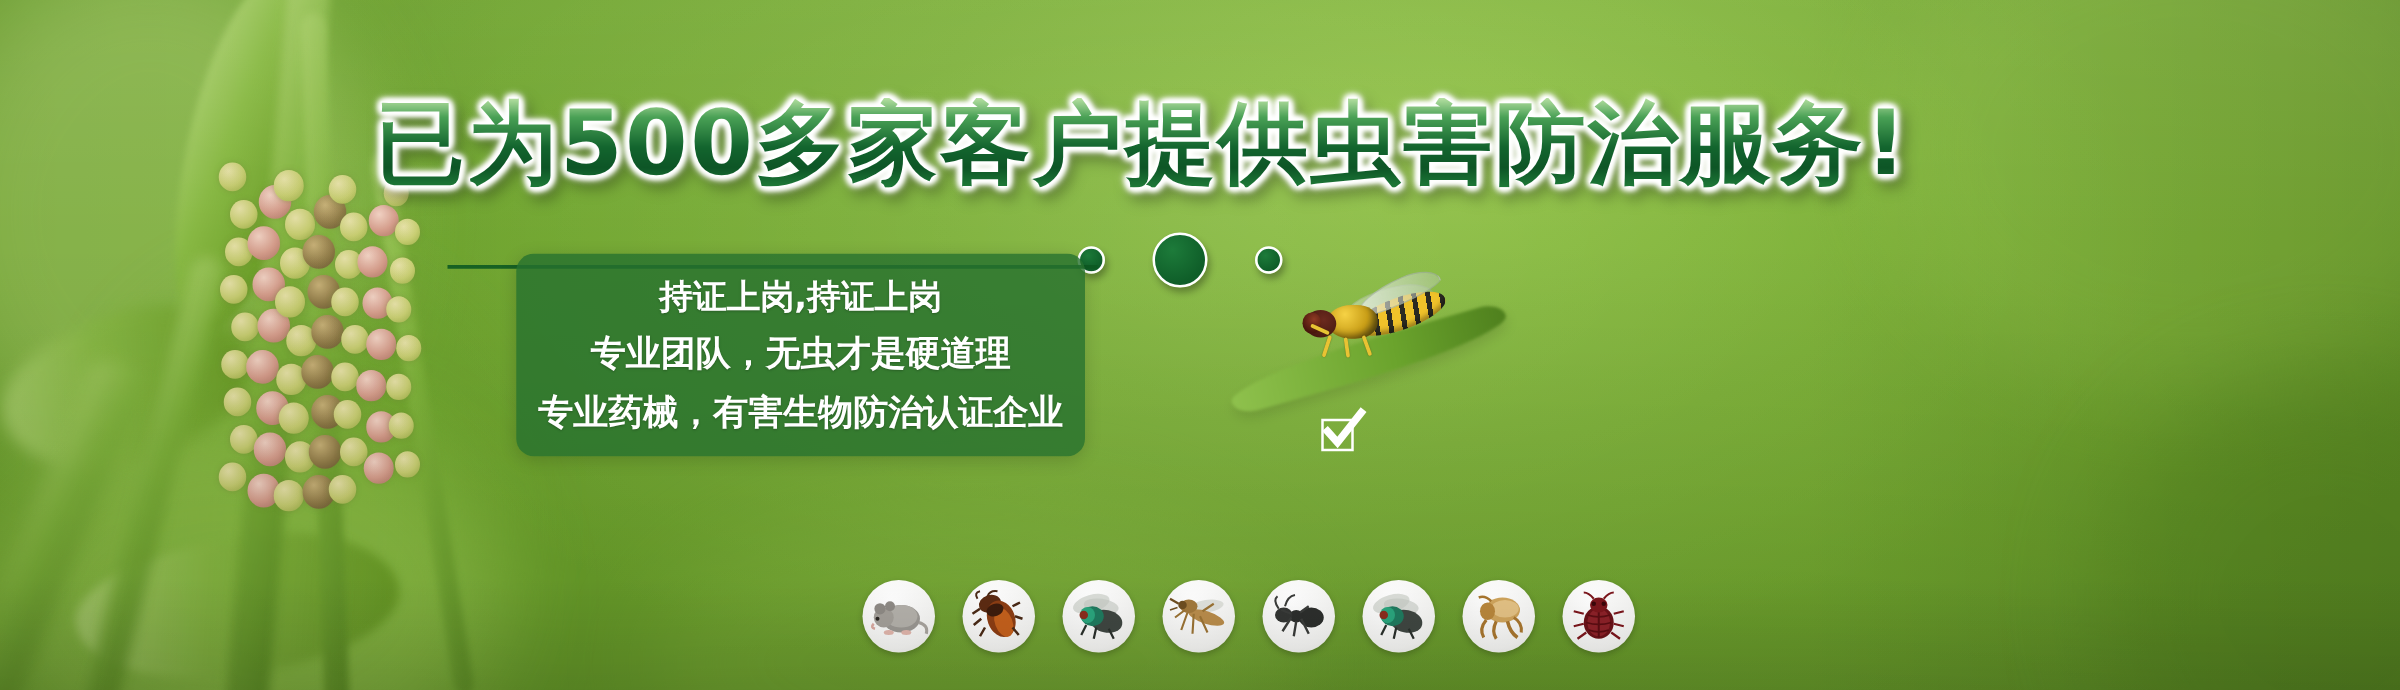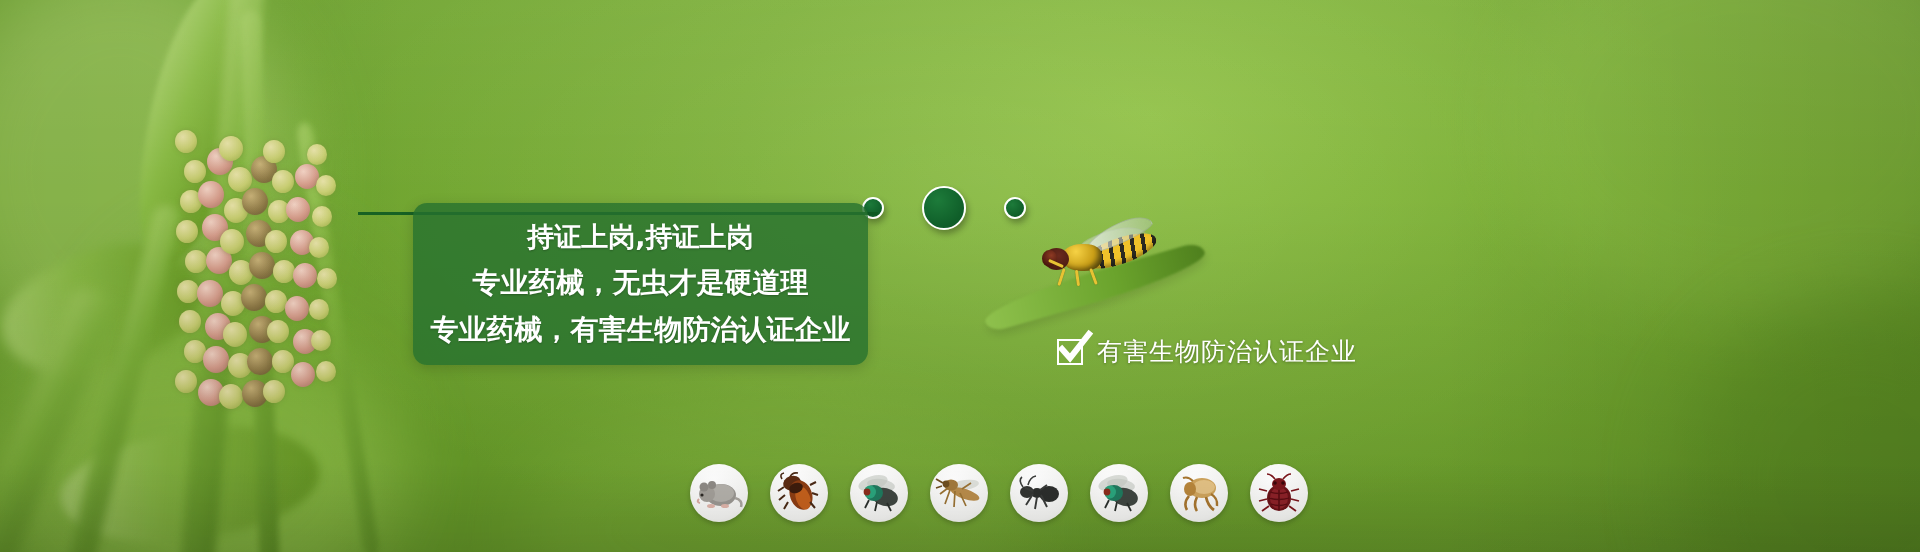--- a/index.html
+++ b/index.html
@@ -308,32 +308,33 @@
         <span class="bud " style="left: 158.606px; top: 107px; width: 20px; height: 21px;"></span>
         <span class="bud " style="left: 166.999px; top: 138px; width: 20px; height: 21px;"></span>
         <span class="bud " style="left: 158.732px; top: 169px; width: 20px; height: 21px;"></span>
         <span class="bud " style="left: 161.356px; top: 200px; width: 20px; height: 21px;"></span>
         <span class="bud " style="left: 166.127px; top: 231px; width: 20px; height: 21px;"></span>
       </div>
   </div>
 
   <div class="bg-vignette"></div>
 
+  <div class="headline">已为500多家客户提供虫害防治服务!</div>
 
   <div class="dots">
     <span class="dot small"></span>
     <span class="dot big"></span>
     <span class="dot small"></span>
   </div>
 
   <div class="rule"></div>
 
   <div class="panel">
     <div class="panel-line pl1">持证上岗,持证上岗</div>
-    <div class="panel-line pl2">专业药械，无虫才是硬道理</div>
+    <div class="panel-line pl2">专业团队，无虫才是硬道理</div>
     <div class="panel-line pl3">专业药械，有害生物防治认证企业</div>
   </div>
 
   <div class="fly-leaf"></div>
   <div class="fly">
     <div class="fly-wing w2"></div>
     <div class="fly-abdomen"></div>
     <div class="fly-wing"></div>
     <div class="fly-thorax"></div>
     <div class="fly-head"></div>
@@ -344,21 +345,20 @@
     <div class="fly-leg g4"></div>
   </div>
 
   <div class="checklist">
     <div class="check-row">
       <span class="check-box">
         <svg width="34" height="34" viewBox="0 0 34 34" aria-hidden="true">
           <path d="M4 17 L12 26 L31 2" fill="none" stroke="#ffffff" stroke-width="6" stroke-linecap="square" stroke-linejoin="miter"></path>
         </svg>
       </span>
-      <span class="check-label">有害生物防治认证企业</span>
     </div>
   </div>
 
   <div class="pests">
 
     <span class="pest">
       <svg width="48" height="40" viewBox="0 0 48 40">
         <ellipse cx="26" cy="22" rx="15" ry="11" fill="#9a9792"></ellipse>
         <ellipse cx="26" cy="20" rx="13" ry="9" fill="#b3b0aa"></ellipse>
         <circle cx="12" cy="21" r="8" fill="#a39f99"></circle>

